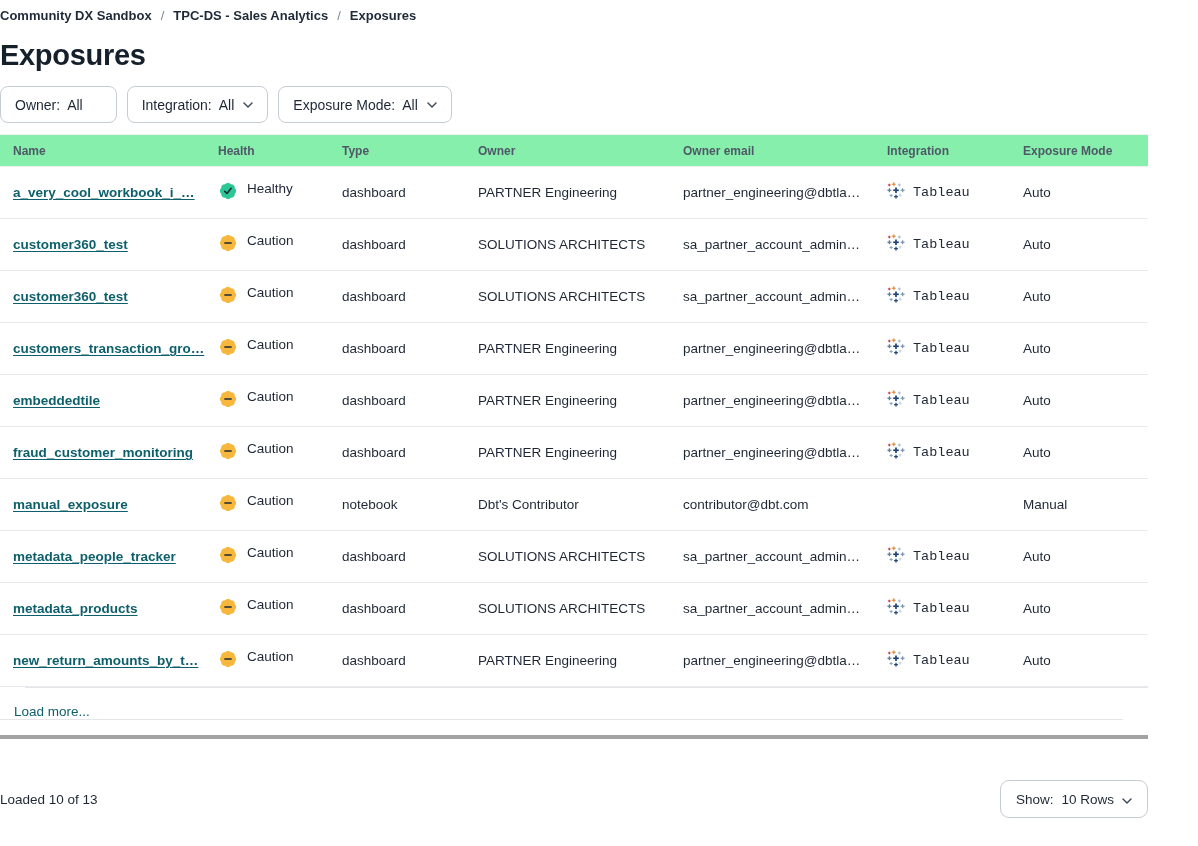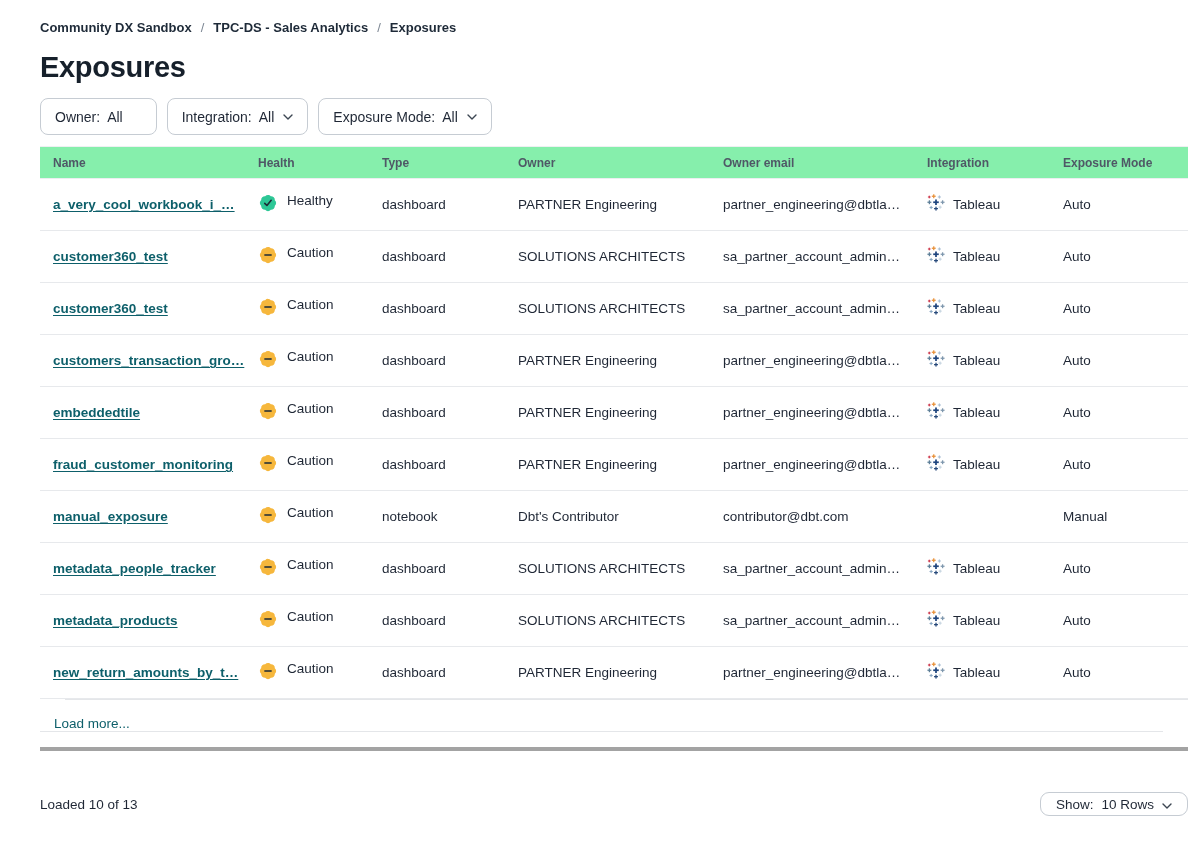--- a/index.html
+++ b/index.html
@@ -2,21 +2,21 @@
 <html><head>
 <meta charset="utf-8">
 <style>
   * { box-sizing: border-box; }
   html,body { margin:0; padding:0; background:#fff; }
   body {
     font-family: "Liberation Sans", sans-serif;
     color:#1f2735;
     width:1198px; height:846px; overflow:hidden;
   }
-  .page { width:1148px; margin-left:40px; padding-top:20px; }
+  .page { width:1148px; padding-top:8px; }
 
   
   .breadcrumb { display:flex; align-items:center; gap:9px; font-size:13px; font-weight:700; color:#1e2a38; }
   .breadcrumb .sep { color:#7d8794; font-weight:400; }
   .breadcrumb a { color:#1e2a38; text-decoration:none; cursor:pointer; }
 
   
   h1.page-title { margin:15px 0 0 0; font-size:29px; line-height:34px; font-weight:700; color:#16202b; letter-spacing:-0.3px; }
 
   
@@ -44,34 +44,34 @@
   a.name-link { color:#0d5f6a; font-weight:700; text-decoration:underline; text-underline-offset:2px; cursor:pointer; }
 
   .health-badge { display:inline-flex; align-items:flex-start; gap:9px; }
   .health-badge svg { display:block; }
   .health-badge .seal { fill:#9aa3ad; }
   .health-badge.healthy .seal { fill:#2dc796; }
   .health-badge.caution .seal { fill:#f6b73c; }
   .health-badge.healthy .minus-mark { display:none; }
   .health-badge.caution .check-mark { display:none; }
 
-  .integ-wrap { display:inline-flex; align-items:center; gap:8px; }
+  .integ-wrap { display:inline-flex; align-items:center; gap:8px;font-family:Liberation Mono, monospace; }
 
   
   .load-more-row { height:52px; display:flex; border-bottom:4px solid #a3a3a3;flex-direction:column; }
   .load-more-row .rule { flex:1; border-top:1px solid #e4e6e9; }
   .load-more-row .rule.left { margin-left:25px; }
   .load-more-row .rule.right { margin-right:25px; }
   .load-more-link { color:#0d5f6a; font-size:13.5px; padding:0 14px; text-decoration:none; cursor:pointer; }
 
   
   .table-footer { margin-top:41px; display:flex; align-items:center; justify-content:space-between; }
   .loaded-text { font-size:13.5px; color:#1f2735; }
   .show-btn {
-    display:flex; align-items:center; gap:8px; height:24px; padding:0 15px;
+    display:flex; align-items:center; gap:8px; height:38px; padding:0 15px;
     background:#fff; border:1px solid #c6ccd3; border-radius:9px;
     font-size:13.5px; color:#1f2735; cursor:pointer;
   }
 </style>
 </head>
 <body>
 
 <div class="page">
 
   <nav class="breadcrumb">

